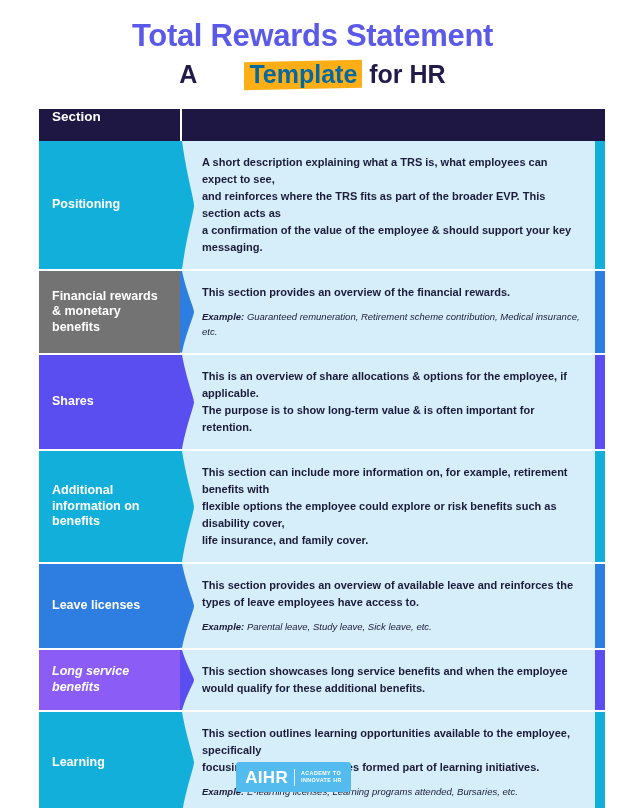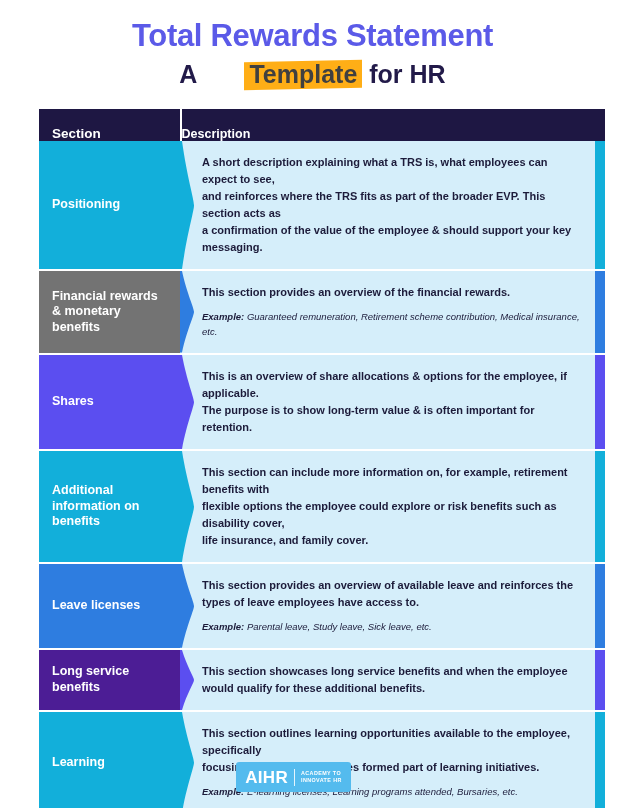--- a/index.html
+++ b/index.html
@@ -39,21 +39,21 @@
     font-weight: bold;
     color: #221A49;
     margin: 6px 0 0 0;
     line-height: 1.15;
     white-space: nowrap;
   }
   .hl {
     position: relative;
     display: inline-block;
     padding: 0 5px;
-    color: #404040;
+    color: #0369a1;
     z-index: 1;
     margin-left: 41px;
   }
   .hl::before {
     content: "";
     position: absolute;
     left: 0; right: 0;
     top: 1px; bottom: 0px;
     background: #FFAE16;
     transform: skewY(-1.1deg);
@@ -65,21 +65,21 @@
     position: absolute;
     left: 39px;
     top: 109px;
     width: 566px;
   }
 
   .thead {
     display: flex;
     background: #1E1743;
     height: 32px;
-    align-items: flex-end;
+    align-items: flex-start;
   }
   .th {
     color: #ffffff;
     font-weight: bold;
     font-size: 13.5px;
     box-sizing: border-box;
   }
   .th-section {
     width: 141px;
     padding-left: 13px;
@@ -285,21 +285,21 @@
             </span>
           </div>
           <div class="cell-desc">
             <div class="desc-line">This section provides an overview of available leave and reinforces the</div>
             <div class="desc-line">types of leave employees have access to.</div>
             <div class="example"><b>Example:</b><span> Parental leave, Study leave, Sick leave, etc.</span></div>
           </div>
           <div class="accent-bar" style="background: rgb(46, 125, 224);"></div>
         </div>
         <div class="row">
-          <div class="cell-section" style="background: #4c1d95;">
+          <div class="cell-section" style="background: #8b5cf6; font-style: italic;">
             <span>Long service benefits</span>
             <span class="arrow">
               <svg viewBox="0 0 14 100" preserveAspectRatio="none">
                 <path d="M0,0 L0,100 L2,100 C7,72 14,55 14,50 C14,45 7,28 2,0 Z" fill="#5B4EF0"></path>
               </svg>
             </span>
           </div>
           <div class="cell-desc">
             <div class="desc-line">This section showcases long service benefits and when the employee</div>
             <div class="desc-line">would qualify for these additional benefits.</div>

